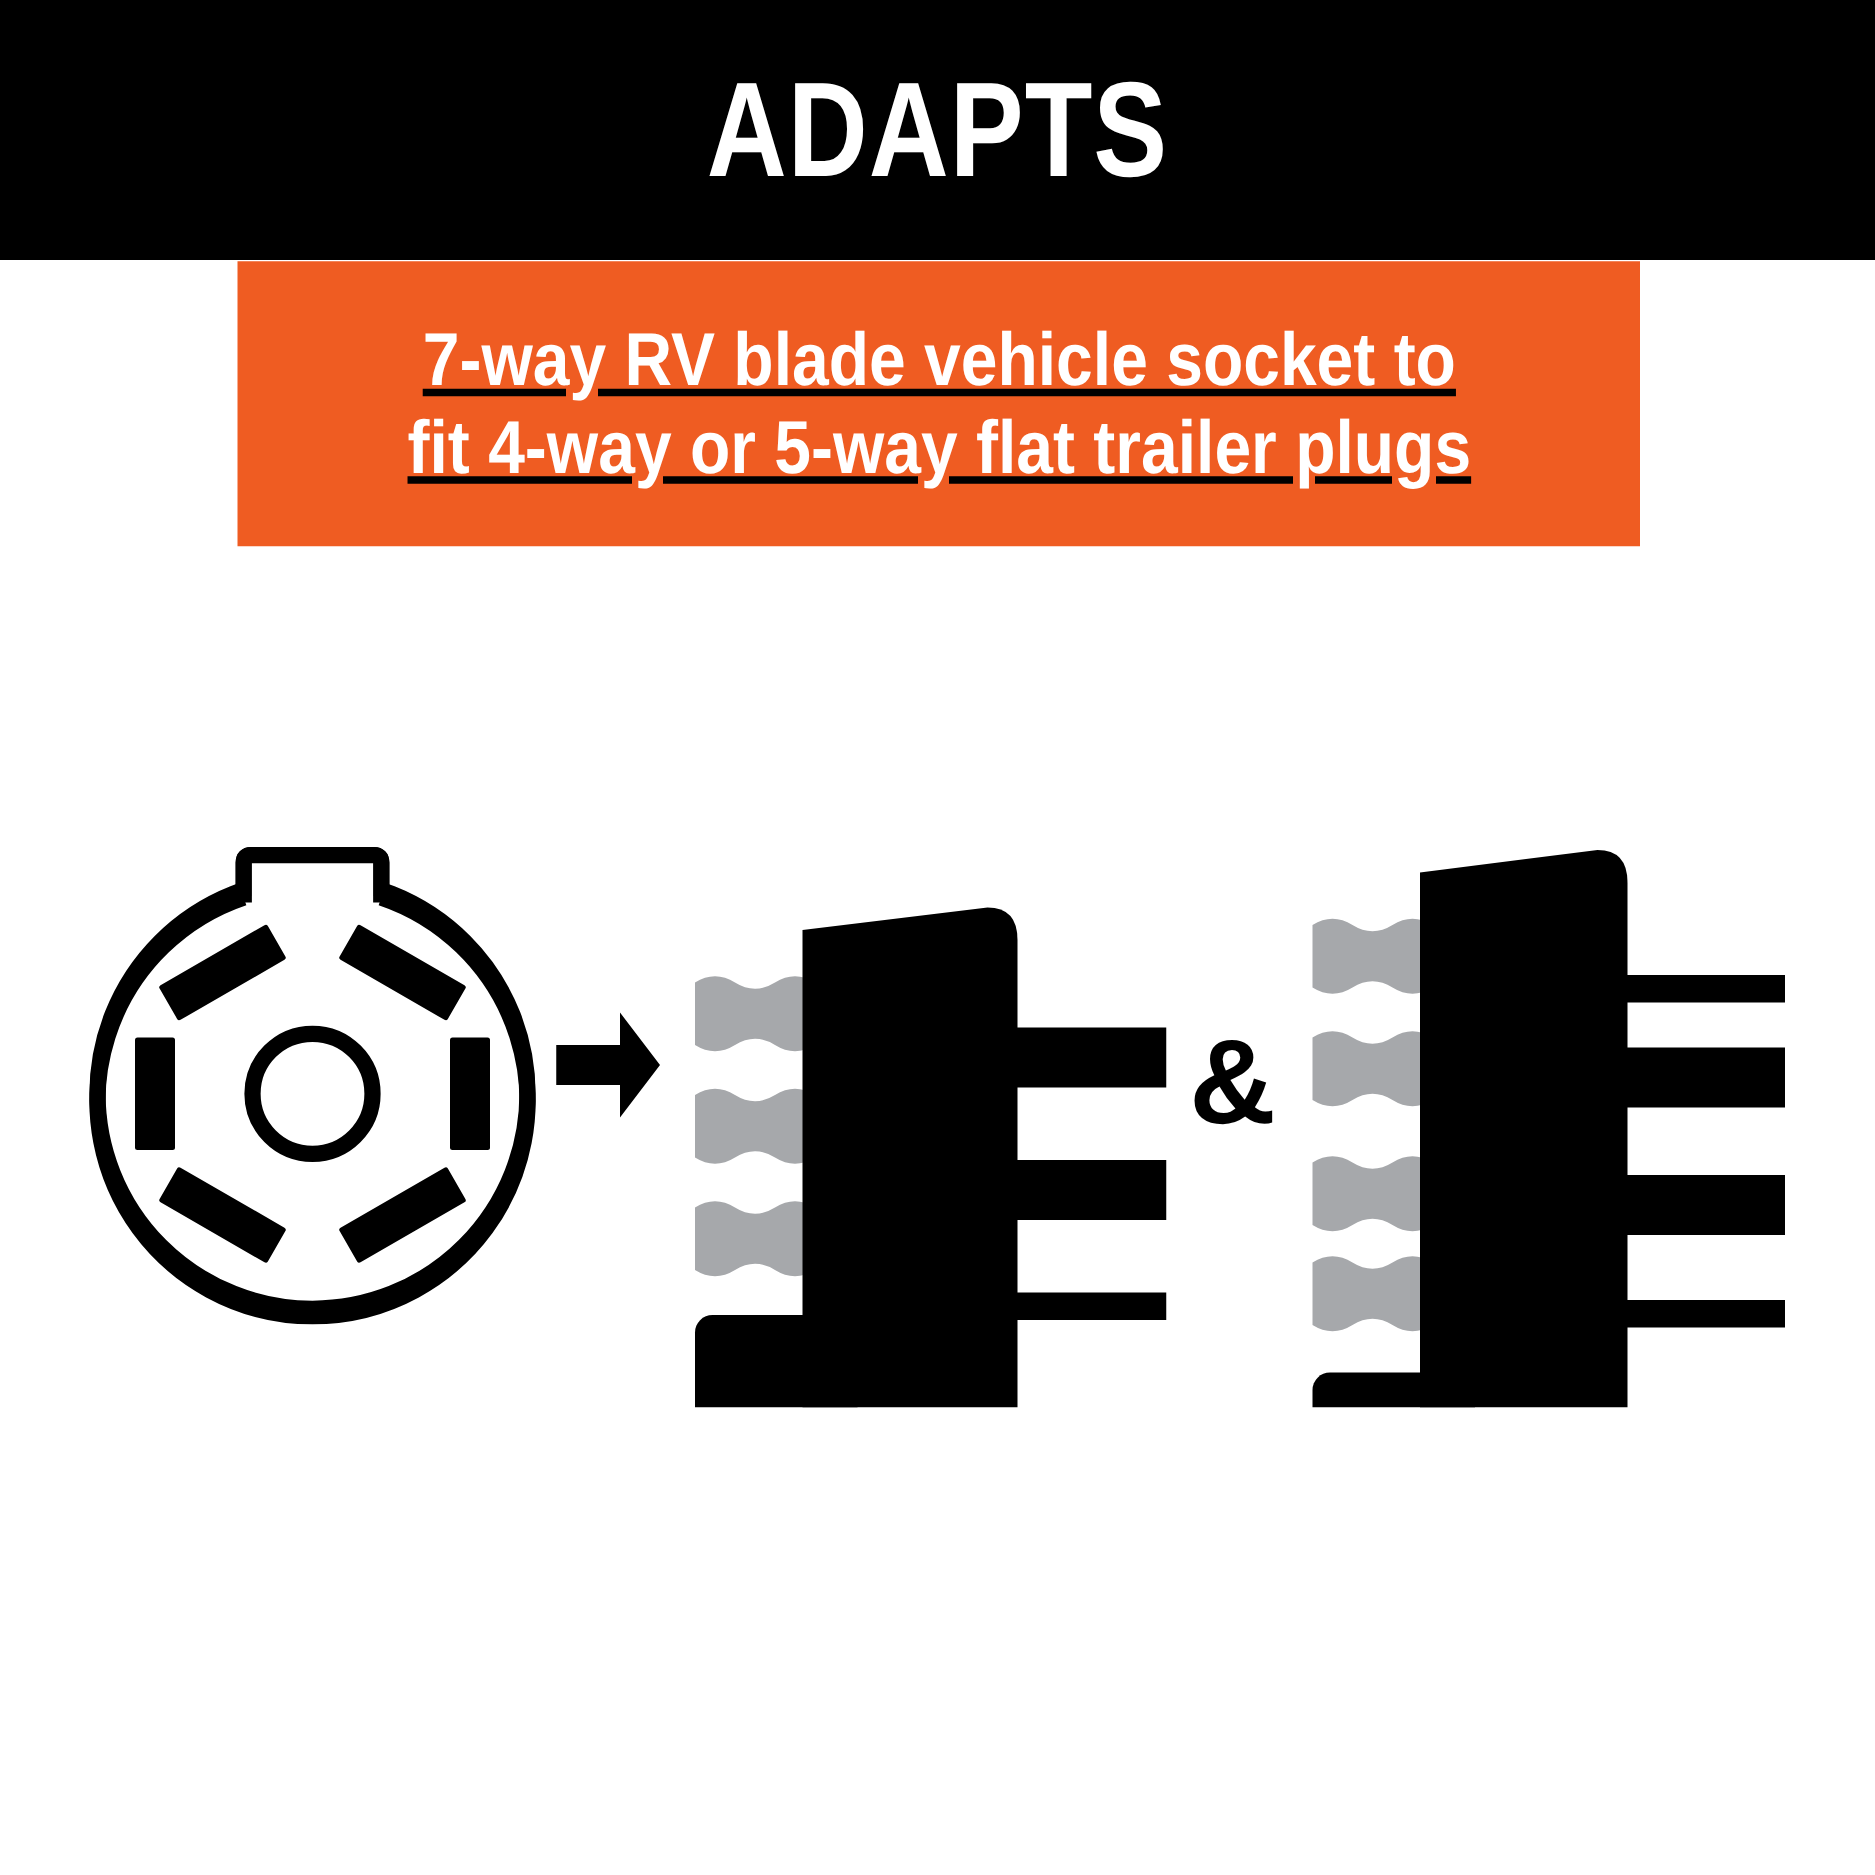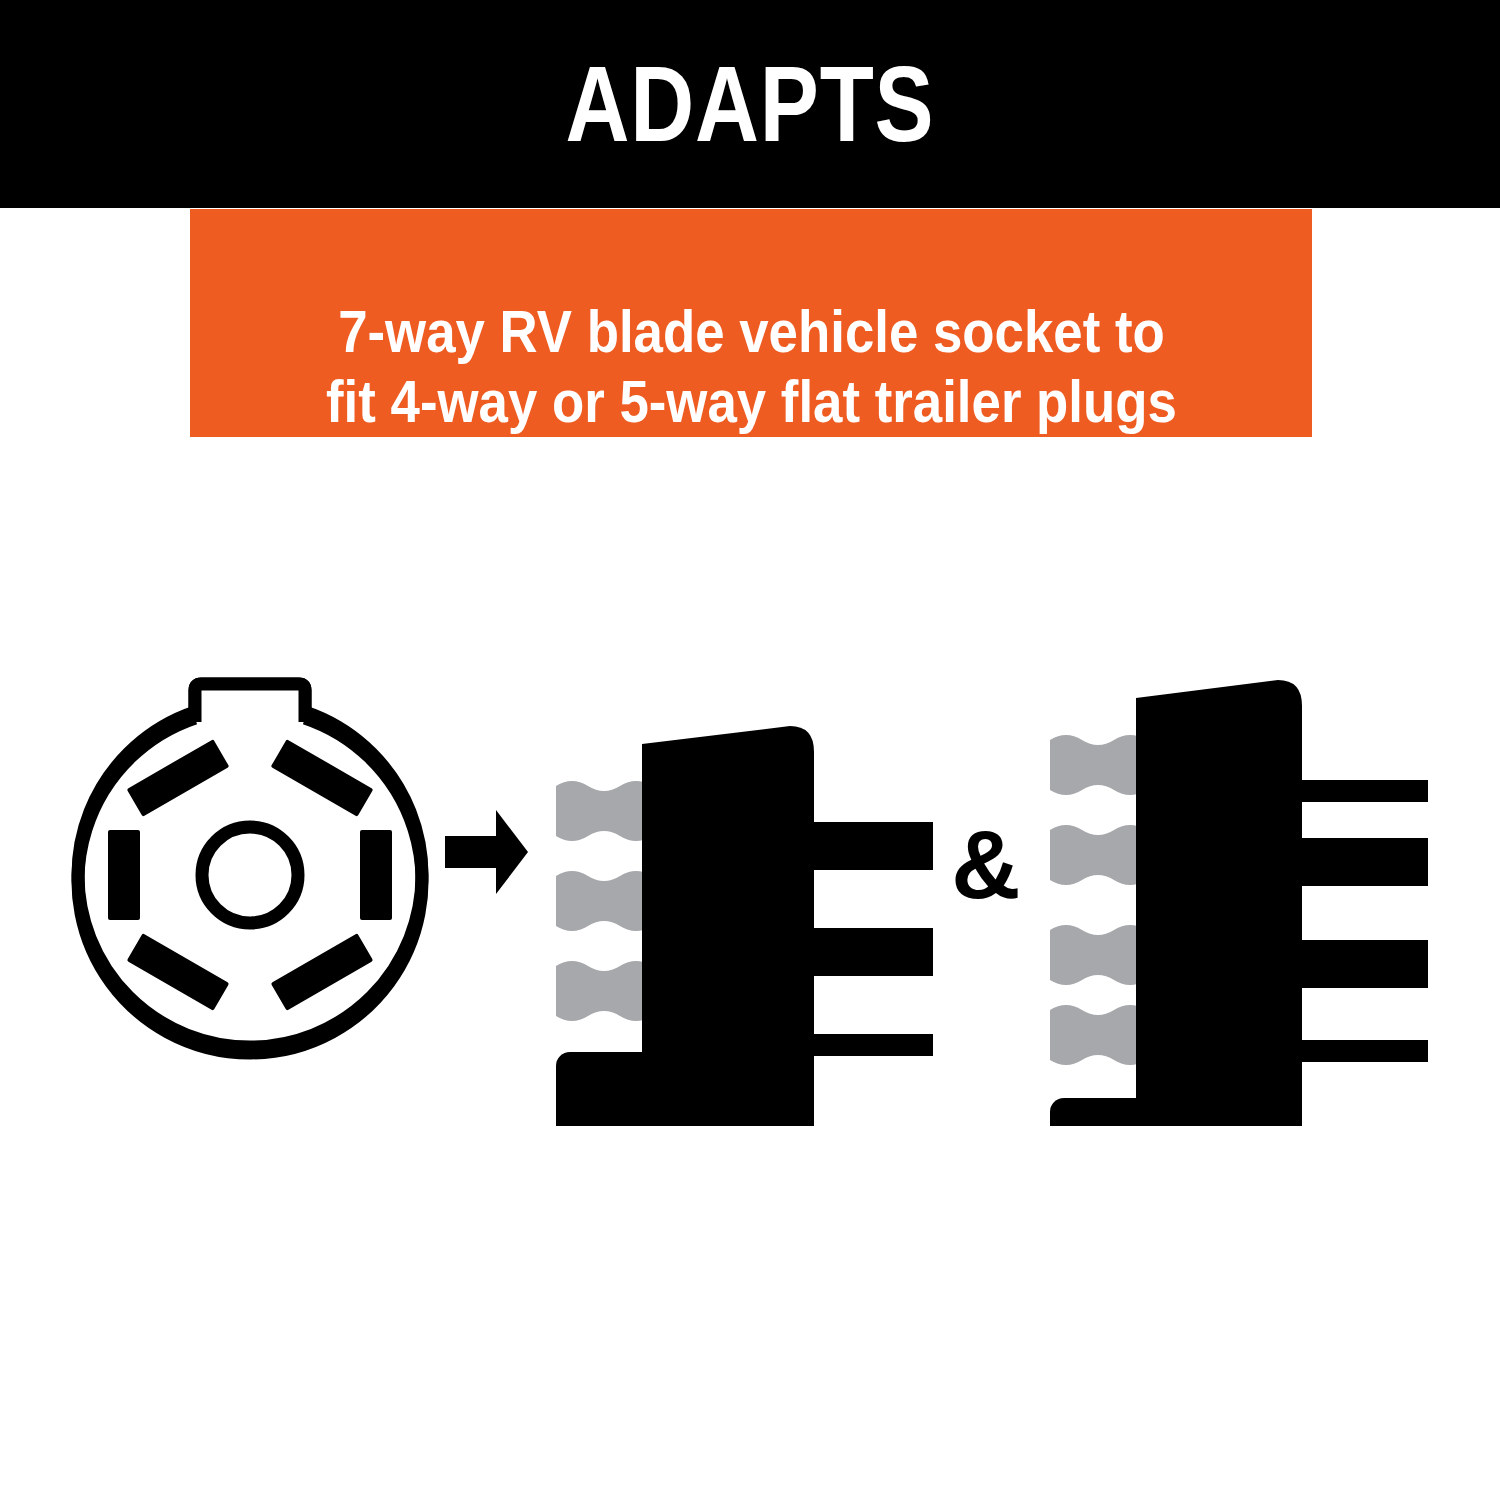--- a/index.html
+++ b/index.html
@@ -49,22 +49,23 @@
 
   
   #orange-banner {
     position: absolute;
     left: 190px;
     top: 209px;
     width: 1122px;
     height: 228px;
     background: #ef5c22;
     display: flex;
-    align-items: flex-end;
+    align-items: center;
     justify-content: center;
+    text-decoration: underline;
   }
   #banner-text {
     color: #ffffff;
     font-family: "Liberation Sans Narrow", "Liberation Sans", sans-serif;
     font-weight: bold;
     font-size: 60px;
     line-height: 1.17;
     text-align: center;
     transform: scaleX(0.88);
     transform-origin: center center;

